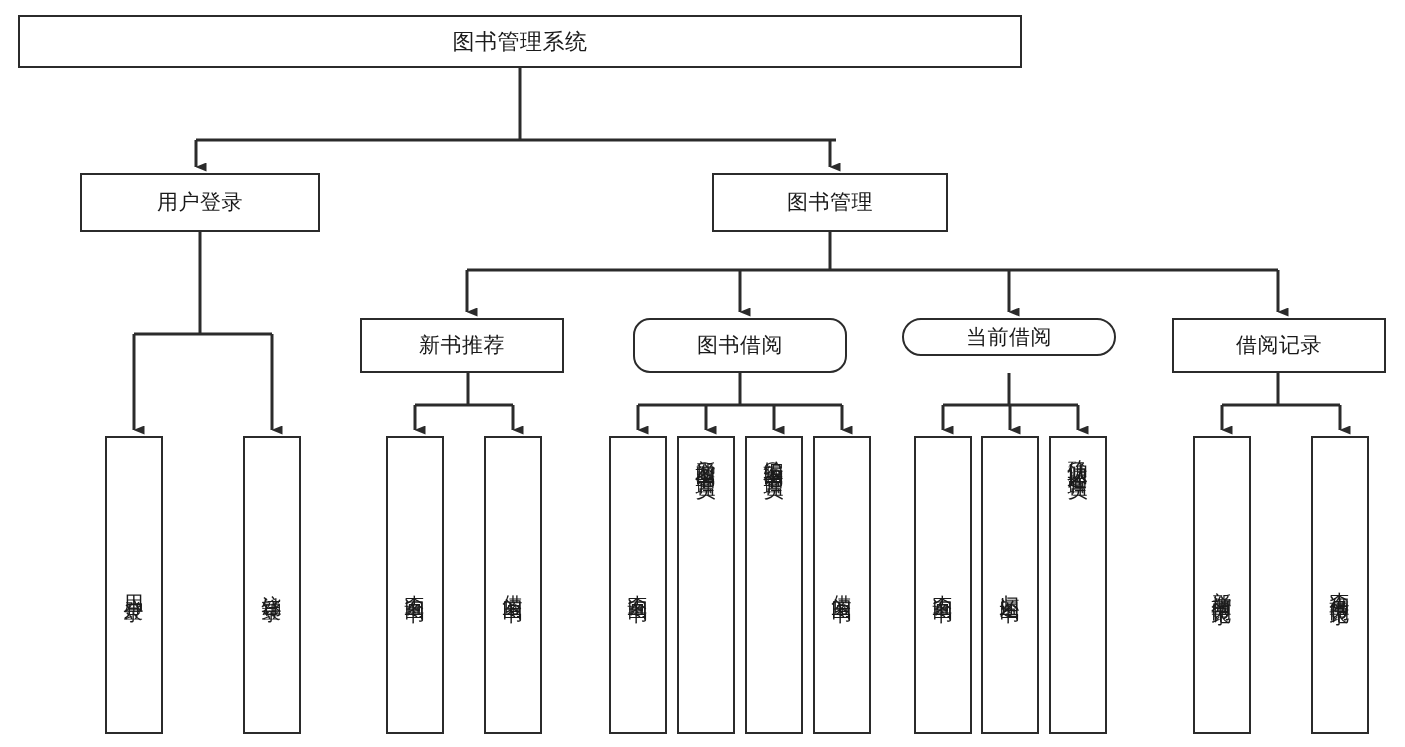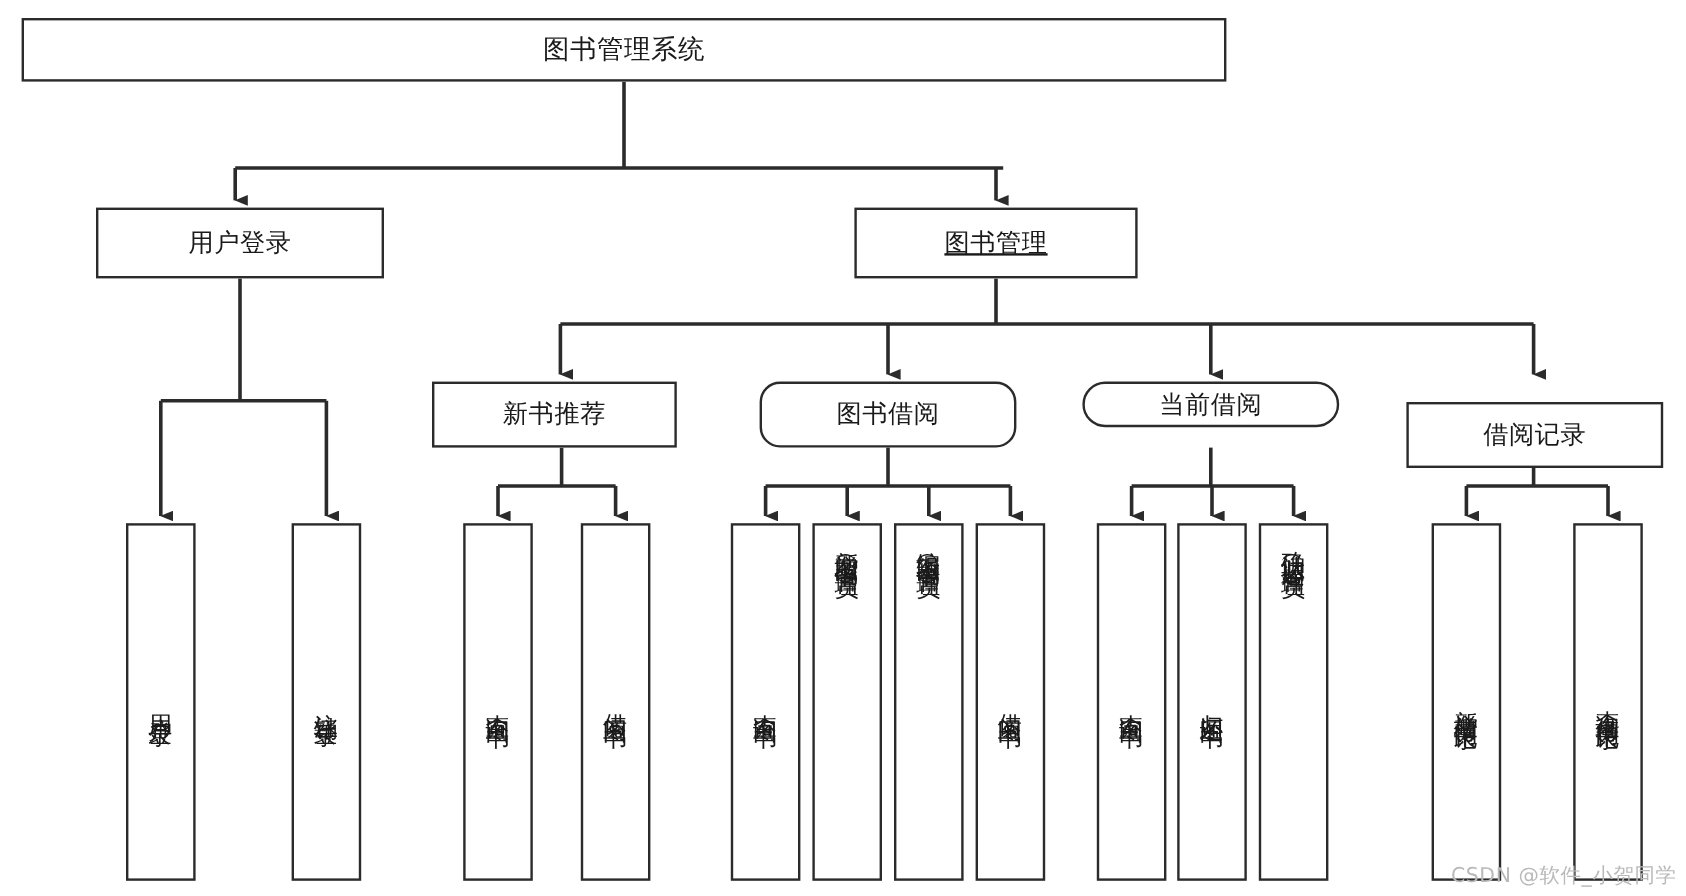--- a/index.html
+++ b/index.html
@@ -122,41 +122,41 @@
       <path d="M1010,405 L1010,430" marker-end="url(#arrow)"></path>
       <path d="M1078,405 L1078,430" marker-end="url(#arrow)"></path>
 
       <path d="M1278,373 L1278,405"></path>
       <path d="M1222,405 L1340,405"></path>
       <path d="M1222,405 L1222,430" marker-end="url(#arrow)"></path>
       <path d="M1340,405 L1340,430" marker-end="url(#arrow)"></path>
     </g>
   </svg>
 
-  <div class="node root" style="left:18px; top:15px; width:1004px; height:53px;">
+  <div class="node root" style="left:18px; top:15px; width:1004px; height:53px;font-family:Liberation Serif, serif;">
     <span class="label">图书管理系统</span>
   </div>
 
   <div class="node lvl2" style="left:80px; top:173px; width:240px; height:59px;">
     <span class="label">用户登录</span>
   </div>
-  <div class="node lvl2" style="left:712px; top:173px; width:236px; height:59px;text-decoration:underline;">
+  <div class="node lvl2" style="left:712px; top:173px; width:236px; height:59px;">
     <span class="label">图书管理</span>
   </div>
 
   <div class="node lvl2" style="left:360px; top:318px; width:204px; height:55px;">
     <span class="label">新书推荐</span>
   </div>
   <div class="node lvl2" style="left:633px; top:318px; width:214px; height:55px;border-radius:17px;">
     <span class="label">图书借阅</span>
   </div>
   <div class="node lvl2" style="left:902px; top:318px; width:214px; height:38px;border-radius:24px;">
     <span class="label">当前借阅</span>
   </div>
-  <div class="node lvl2" style="left:1172px; top:318px; width:214px; height:55px;margin-top:17px;">
+  <div class="node lvl2" style="left:1172px; top:318px; width:214px; height:55px;">
     <span class="label">借阅记录</span>
   </div>
 
   <div class="node leaf centered" style="left:105px; top:436px; width:58px; height:298px;">
     <span class="label">用户登录</span>
   </div>
   <div class="node leaf centered" style="left:243px; top:436px; width:58px; height:298px;">
     <span class="label">注销登录</span>
   </div>
 
@@ -190,14 +190,13 @@
     <span class="label">确认归还（管理员）</span>
   </div>
 
   <div class="node leaf centered" style="left:1193px; top:436px; width:58px; height:298px;">
     <span class="label">新增借阅记录</span>
   </div>
   <div class="node leaf centered" style="left:1311px; top:436px; width:58px; height:298px;">
     <span class="label">查询借阅记录</span>
   </div>
 
-  <div class="watermark">CSDN @软件_小贺同学</div>
 </div>
 
 </body></html>

